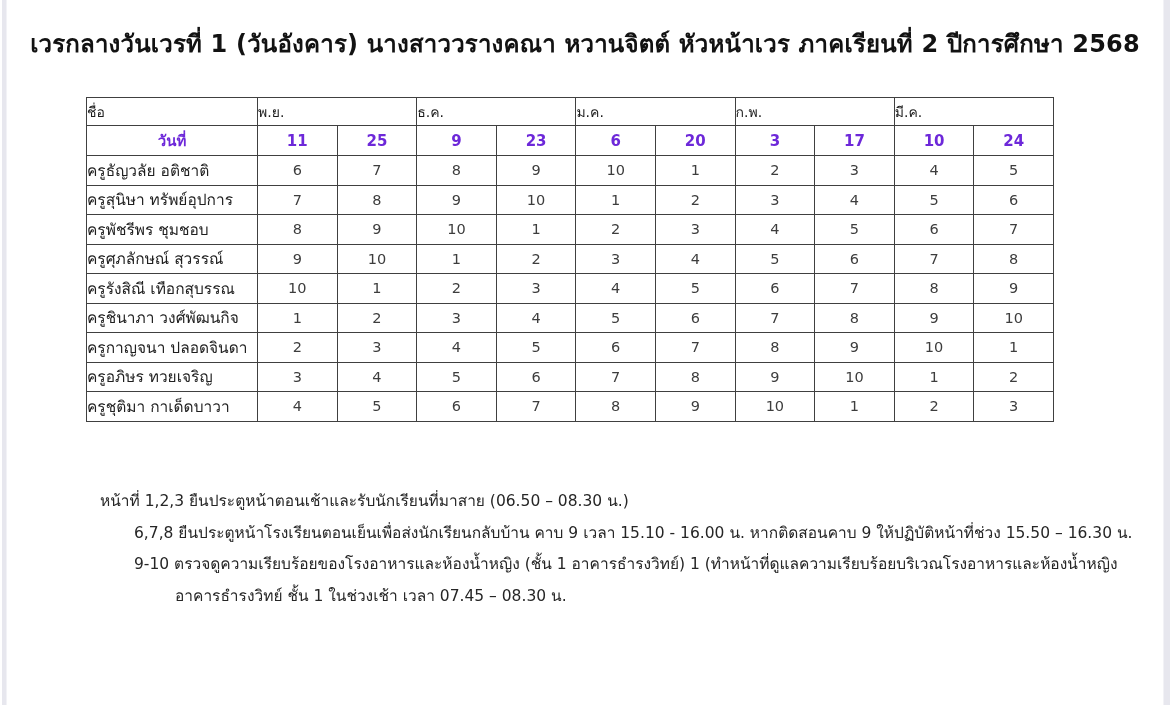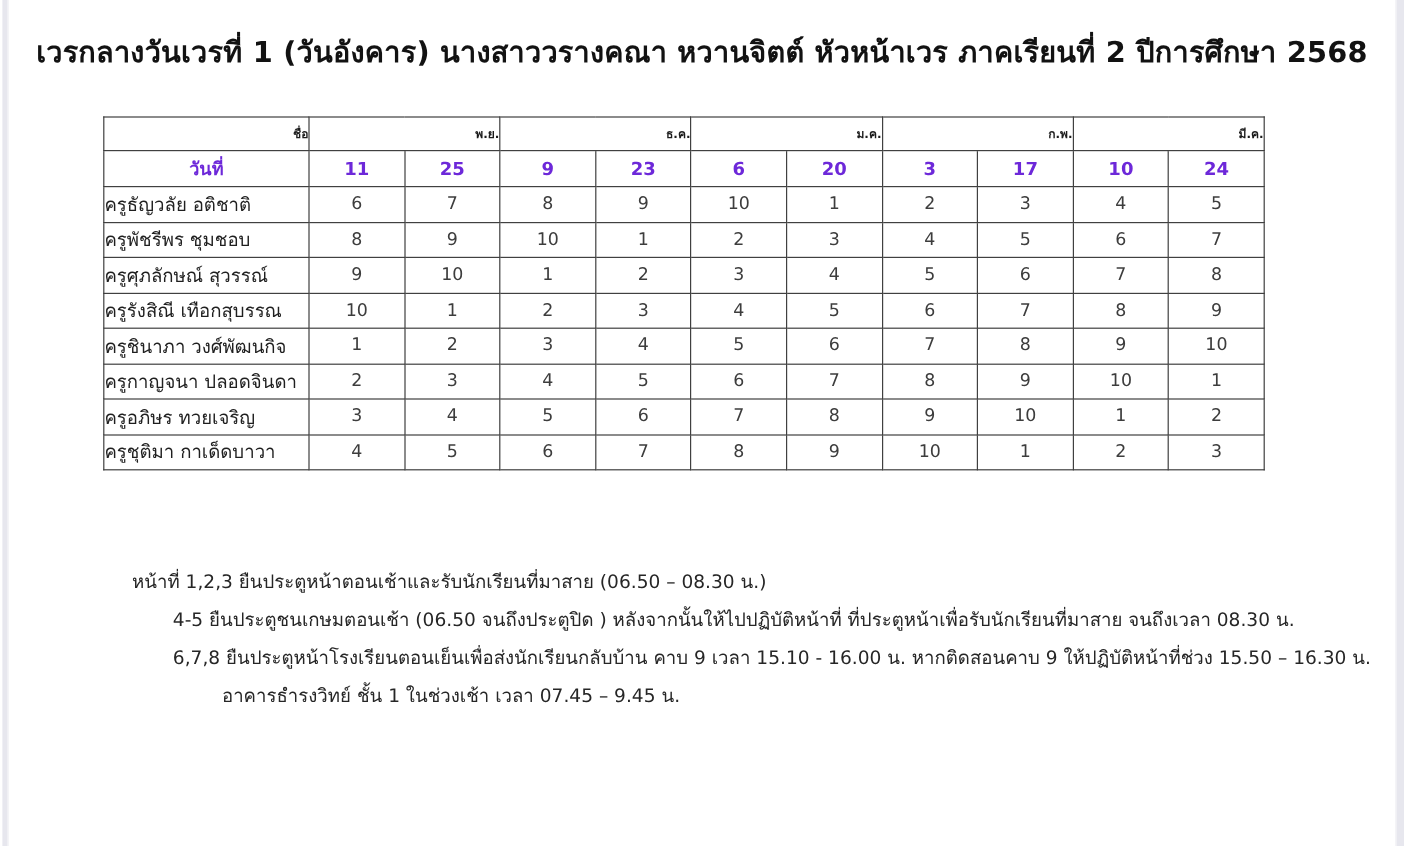--- a/index.html
+++ b/index.html
@@ -33,27 +33,27 @@
   }
   table.duty th, table.duty td {
     border: 1px solid #404040;
     padding: 0;
     overflow: hidden;
     white-space: nowrap;
   }
   col.name-col { width: 171px; }
   col.date-col { width: 79.6px; }
 
-  tr.month-row th { height: 28px; font-size: 10px; font-weight: bold; color: #1c1c1c; text-align: right; vertical-align: middle; }
+  tr.month-row th { height: 28px; font-size: 14px; font-weight: normal; color: #1c1c1c; text-align: left; vertical-align: middle; }
   tr.date-row  th { height: 30px; font-size: 15px; font-weight: bold; color: #6d28d9; text-align: center; vertical-align: middle; }
   tr.data-row  td { height: 29.5px; vertical-align: middle; }
   td.name-cell { font-size: 15.5px; color: #1f1f1f; text-align: left; padding-left: 8px; }
   td.num-cell  { font-size: 14.5px; color: #3d3d3d; text-align: center; font-weight: normal; }
 
-  .notes { position: absolute; top: 470px; left: 0; width: 1120px; padding-left: 10px; }
+  .notes { position: absolute; top: 486px; left: 0; width: 1120px; }
   .note-line {
     font-size: 15.5px; color: #262626;
     line-height: 31.5px;
     white-space: nowrap;
   }
   .note-line.indent-0 { padding-left: 100px; }
   .note-line.indent-1 { padding-left: 134px; }
   .note-line.indent-2 { padding-left: 175px; }
 </style>
 </head>
@@ -110,20 +110,33 @@
           <td class="num-cell">8</td>
           <td class="num-cell">9</td>
           <td class="num-cell">10</td>
           <td class="num-cell">1</td>
           <td class="num-cell">2</td>
           <td class="num-cell">3</td>
           <td class="num-cell">4</td>
           <td class="num-cell">5</td>
         </tr>
         <tr class="data-row">
+          <td class="name-cell">ครูสุนิษา  ทรัพย์อุปการ</td>
+          <td class="num-cell">7</td>
+          <td class="num-cell">8</td>
+          <td class="num-cell">9</td>
+          <td class="num-cell">10</td>
+          <td class="num-cell">1</td>
+          <td class="num-cell">2</td>
+          <td class="num-cell">3</td>
+          <td class="num-cell">4</td>
+          <td class="num-cell">5</td>
+          <td class="num-cell">6</td>
+        </tr>
+        <tr class="data-row">
           <td class="name-cell">ครูพัชรีพร  ชุมชอบ</td>
           <td class="num-cell">8</td>
           <td class="num-cell">9</td>
           <td class="num-cell">10</td>
           <td class="num-cell">1</td>
           <td class="num-cell">2</td>
           <td class="num-cell">3</td>
           <td class="num-cell">4</td>
           <td class="num-cell">5</td>
           <td class="num-cell">6</td>
@@ -205,17 +218,17 @@
           <td class="num-cell">10</td>
           <td class="num-cell">1</td>
           <td class="num-cell">2</td>
           <td class="num-cell">3</td>
         </tr>
       </tbody>
   </table>
 
   <div class="notes" id="notes">
       <div class="note-line indent-0">หน้าที่  1,2,3  ยืนประตูหน้าตอนเช้าและรับนักเรียนที่มาสาย (06.50 – 08.30 น.)</div>
-      <div class="note-line indent-1">4-5  ยืนประตูชนเกษมตอนเช้า  (06.50 จนถึงประตูปิด )  หลังจากนั้นให้ไปปฏิบัติหน้าที่  ที่ประตูหน้าเพื่อรับนักเรียนที่มาสาย  จนถึงเวลา  08.30 น.</div>
       <div class="note-line indent-1">6,7,8  ยืนประตูหน้าโรงเรียนตอนเย็นเพื่อส่งนักเรียนกลับบ้าน  คาบ 9 เวลา 15.10 - 16.00 น.  หากติดสอนคาบ 9 ให้ปฏิบัติหน้าที่ช่วง 15.50 – 16.30 น.</div>
-      <div class="note-line indent-2">อาคารธำรงวิทย์ ชั้น  1 ในช่วงเช้า เวลา 07.45 – 9.45 น.</div>
+      <div class="note-line indent-1">9-10   ตรวจดูความเรียบร้อยของโรงอาหารและห้องน้ำหญิง (ชั้น 1 อาคารธำรงวิทย์) 1 (ทำหน้าที่ดูแลความเรียบร้อยบริเวณโรงอาหารและห้องน้ำหญิง</div>
+      <div class="note-line indent-2">อาคารธำรงวิทย์ ชั้น  1 ในช่วงเช้า เวลา 07.45 – 08.30 น.</div>
     </div>
 </div>
 
 </body></html>

